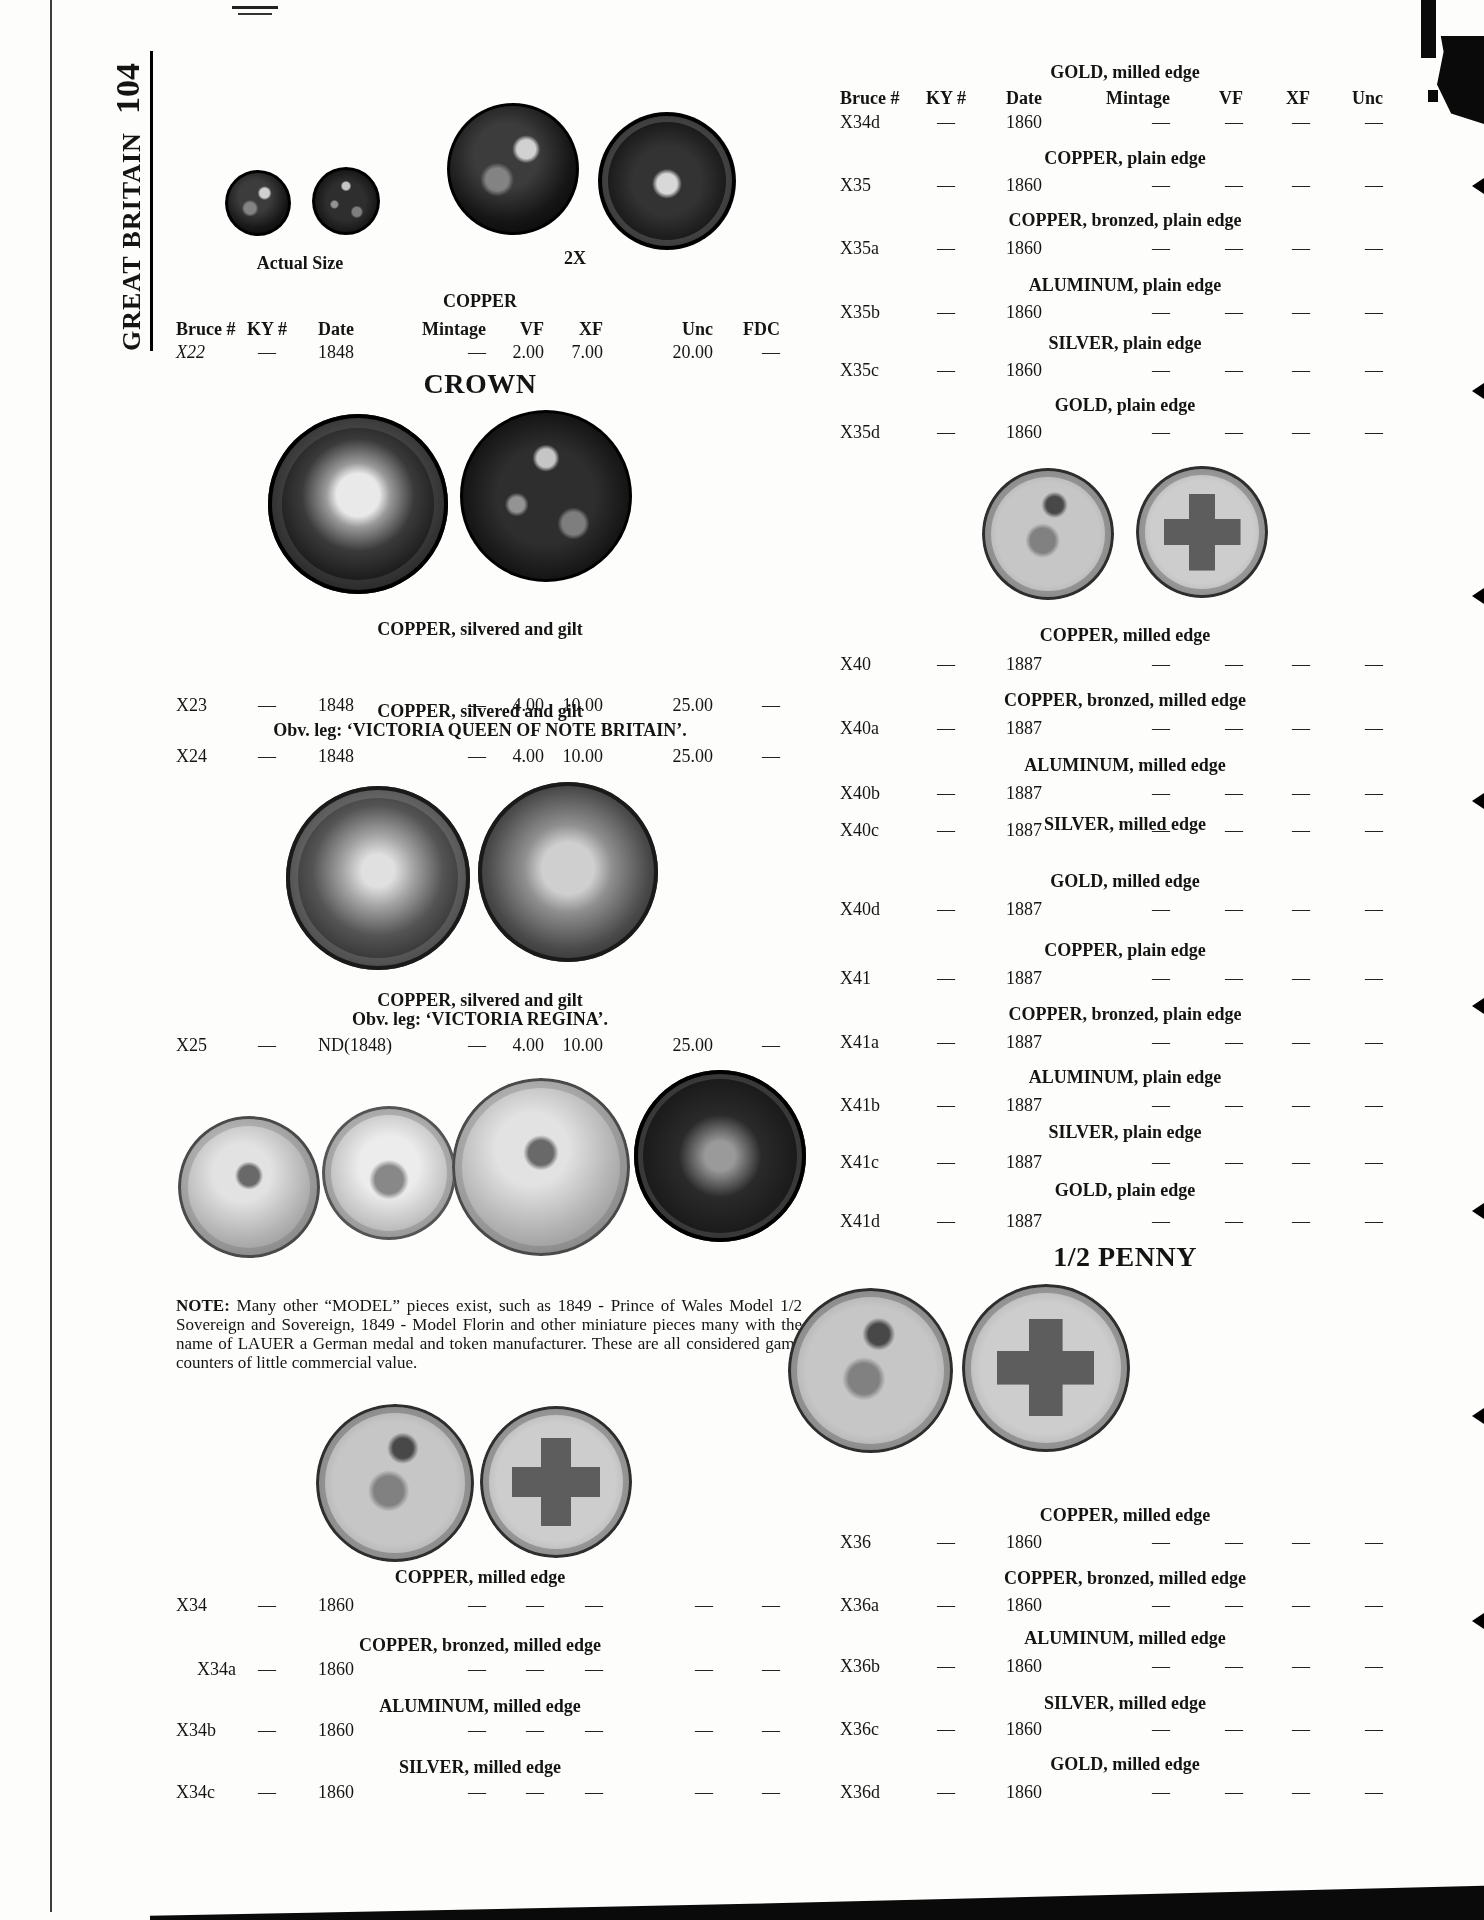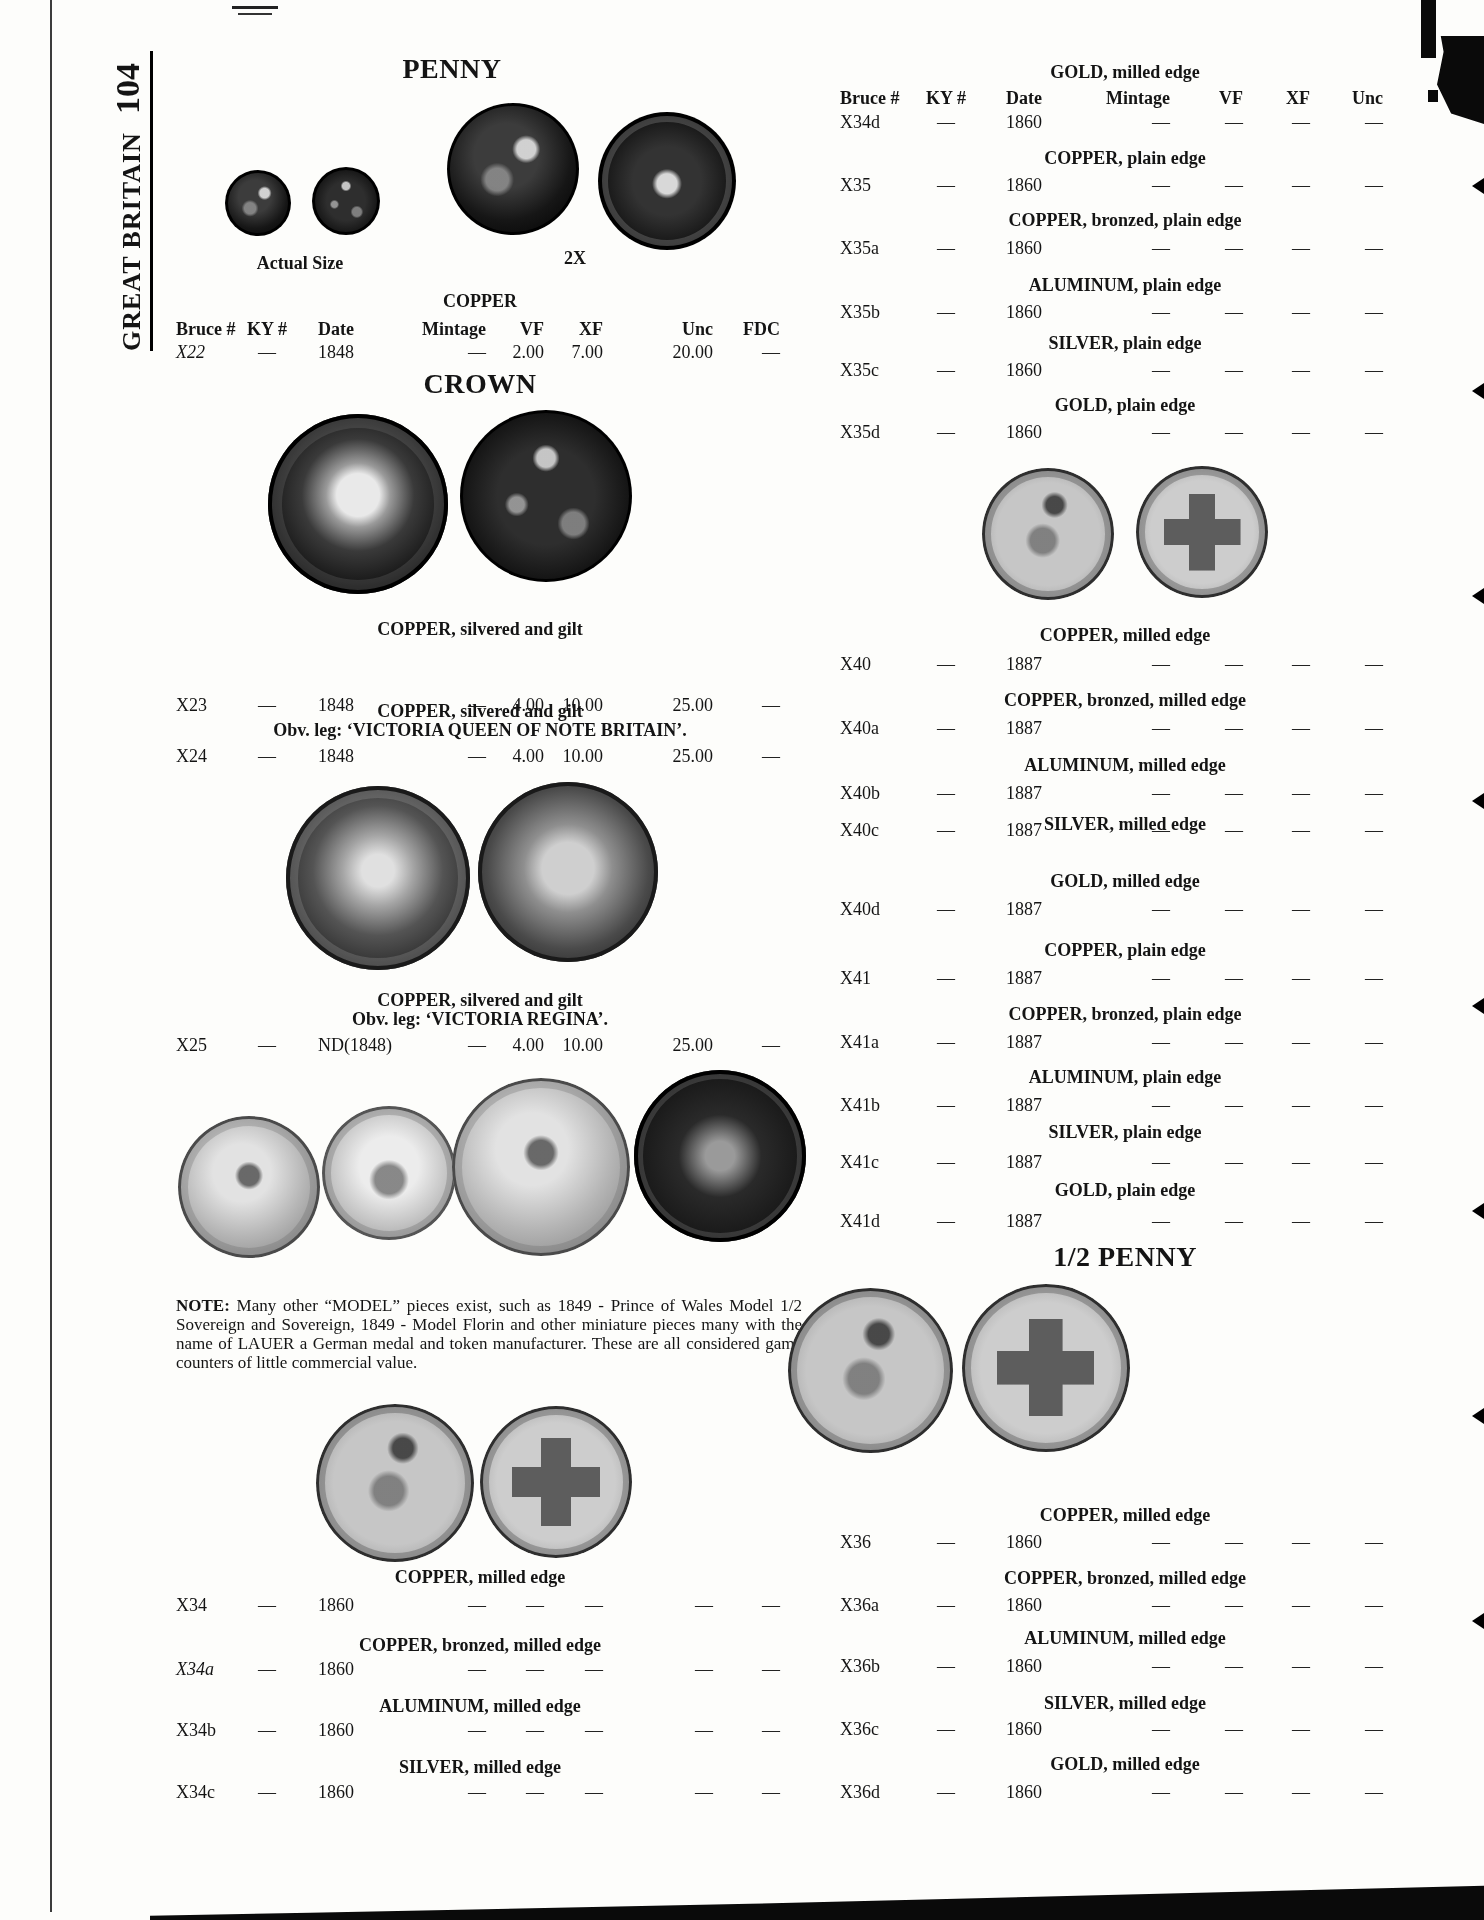--- a/index.html
+++ b/index.html
@@ -81,21 +81,20 @@
 </head>
 <body>
 
 <div class="page">
 
   <div class="margin-label">
     <span class="region">GREAT BRITAIN</span>
     <span class="pagenum">104</span>
   </div>
 
-  <div class="title" style="top:53px;left:148px;width:608px">PENNY</div>
 
   <div class="coin c-dark" style="left:225px;top:170px;width:66px;height:66px"></div>
   <div class="coin c-dark2" style="left:312px;top:167px;width:68px;height:68px"></div>
   <div class="coin c-dark" style="left:447px;top:103px;width:132px;height:132px"></div>
   <div class="coin c-darklight" style="left:598px;top:112px;width:138px;height:138px"></div>
 
   <div class="small-label" style="top:253px;left:225px;width:150px">Actual Size</div>
   <div class="small-label" style="top:248px;left:540px;width:70px">2X</div>
 
   <div class="cap-l" style="top:291px">COPPER</div>
@@ -184,21 +183,21 @@
       <span style="width: 62px; text-align: center;">—</span>
       <span style="width: 80px; text-align: left; padding-left: 20px;">1860</span>
       <span style="width: 88px; text-align: right;">—</span>
       <span style="width: 58px; text-align: right;">—</span>
       <span style="width: 59px; text-align: right;">—</span>
       <span style="width: 110px; text-align: right;">—</span>
       <span style="width: 67px; text-align: right;">—</span>
     </div>
   <div class="cap-l" style="top:1635px">COPPER, bronzed, milled edge</div>
   <div class="trow left-grid" style="top:1658px">
-      <span style="width: 60px; text-align: left; font-style: italic;">X34a</span>
+      <span style="width: 60px; text-align: right;">X34a</span>
       <span style="width: 62px; text-align: center;">—</span>
       <span style="width: 80px; text-align: left; padding-left: 20px;">1860</span>
       <span style="width: 88px; text-align: right;">—</span>
       <span style="width: 58px; text-align: right;">—</span>
       <span style="width: 59px; text-align: right;">—</span>
       <span style="width: 110px; text-align: right;">—</span>
       <span style="width: 67px; text-align: right;">—</span>
     </div>
   <div class="cap-l" style="top:1696px">ALUMINUM, milled edge</div>
   <div class="trow left-grid" style="top:1719px">

